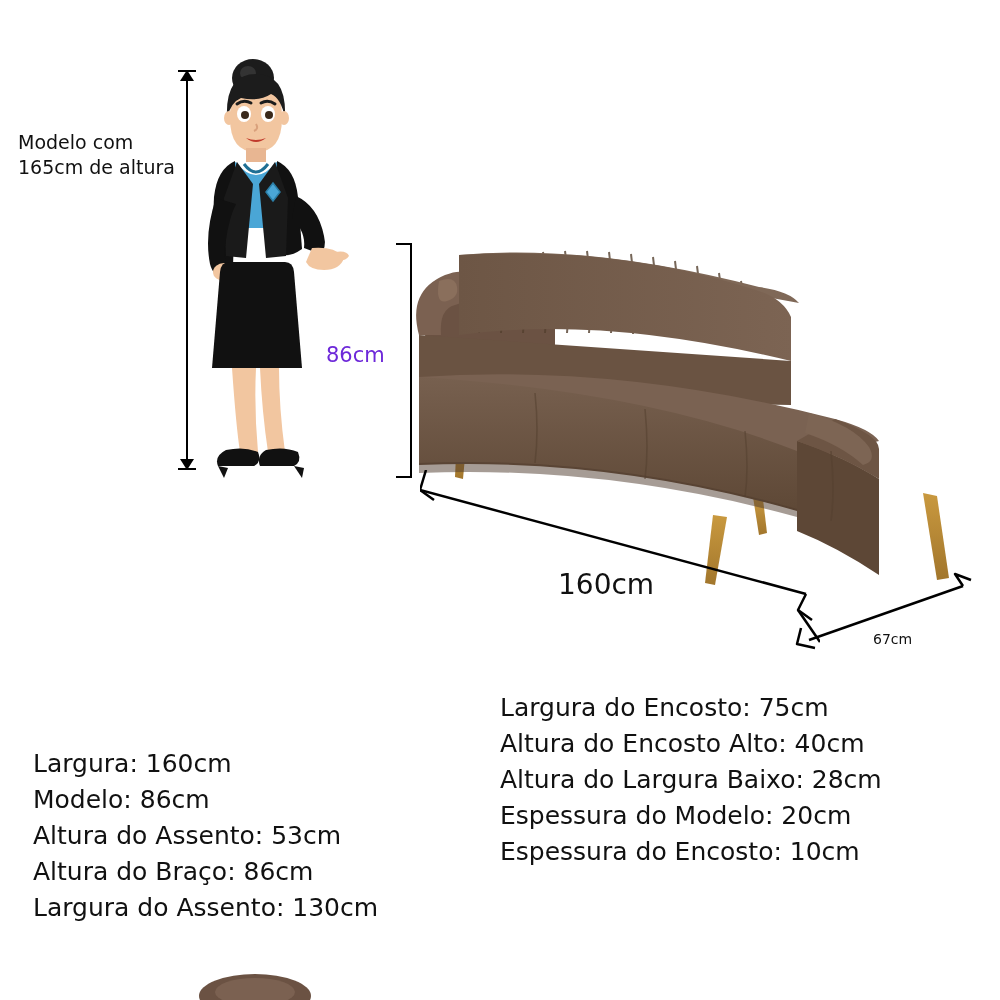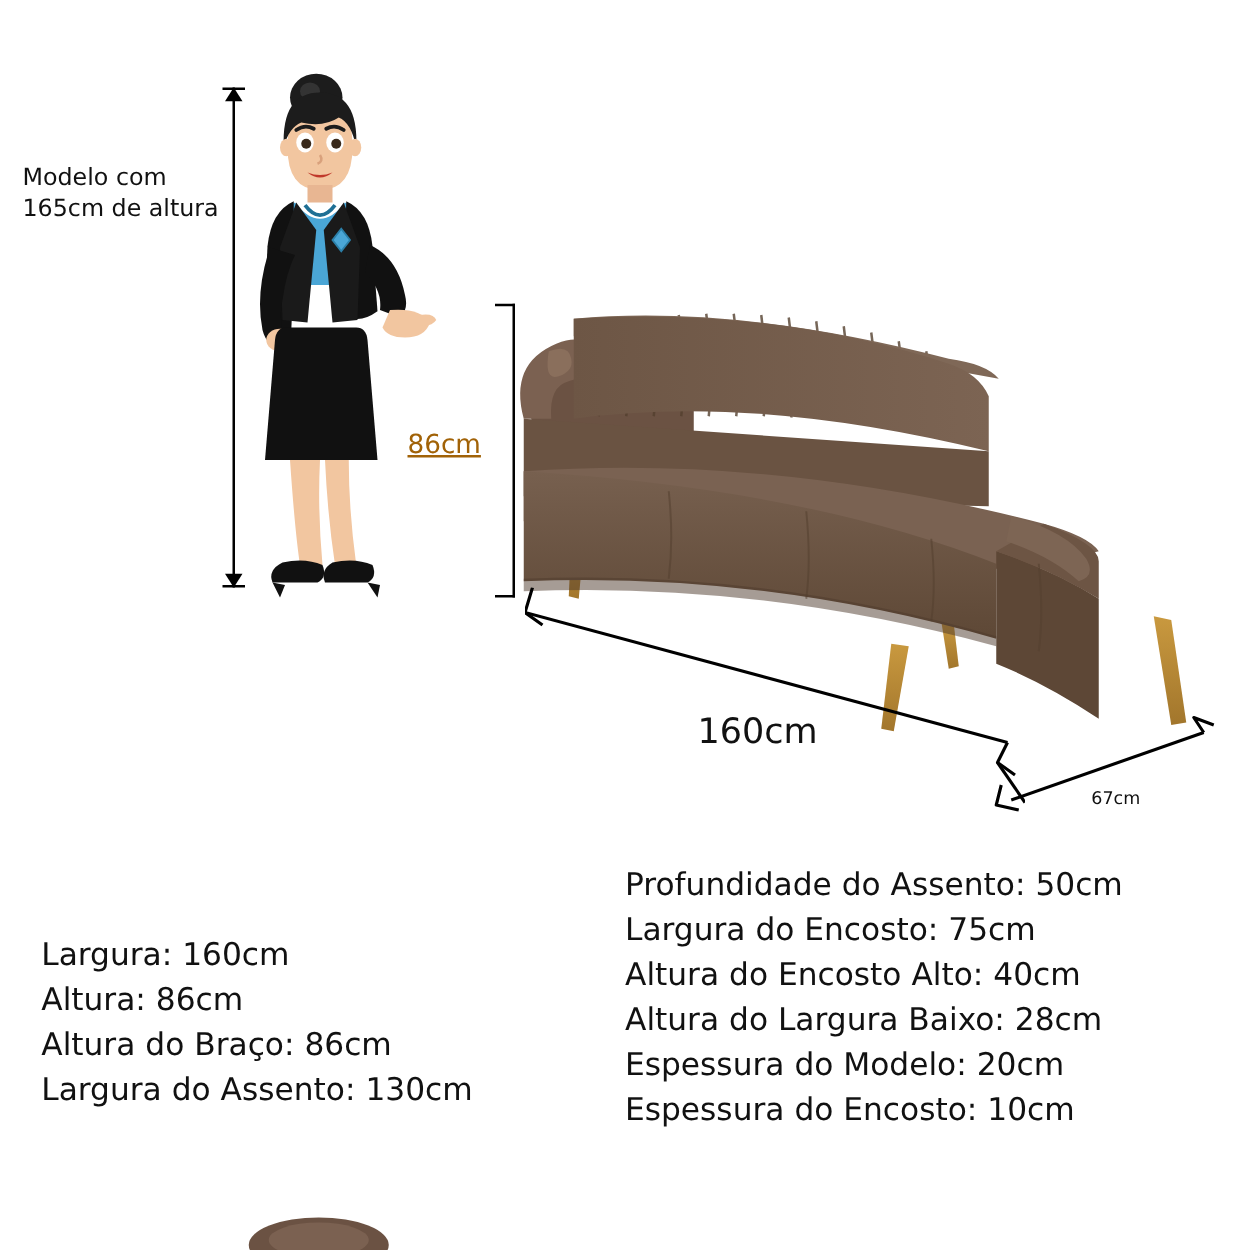--- a/index.html
+++ b/index.html
@@ -108,22 +108,21 @@
     position: absolute; left: 0; top: 0; width: 16px; height: 2px; background:#000;
   }
   #height-bracket .b {
     position: absolute; left: 0; top: 233px; width: 16px; height: 2px; background:#000;
   }
   #height-label {
     position: absolute;
     left: 326px;
     top: 343px;
     font-size: 21px;
-    color: #a16207;
-    text-decoration: underline;
+    color: #6d28d9;
   }
 
   
   #width-bracket { position: absolute; left: 420px; top: 470px; width: 400px; height: 180px; }
   #width-label {
     position: absolute;
     left: 558px;
     top: 568px;
     font-size: 28px;
     color: #111;
@@ -329,26 +328,26 @@
   <path d="M168 16 L160 4 L176 10" stroke="#000" stroke-width="2.5" fill="none" stroke-linejoin="round"></path>
   <path d="M6 58 L2 74 L20 78" stroke="#000" stroke-width="2.5" fill="none" stroke-linejoin="round"></path>
 </svg>
 </div>
 <div id="width-label">160cm</div>
 <div id="depth-label">67cm</div>
 
 <div id="specs">
   <div class="spec-col" id="spec-col-left">
     <div class="spec-line">Largura: 160cm</div>
-    <div class="spec-line">Altura: 86cm</div>
+    <div class="spec-line">Modelo: 86cm</div>
+    <div class="spec-line">Altura do Assento: 53cm</div>
     <div class="spec-line">Altura do Braço: 86cm</div>
     <div class="spec-line">Largura do Assento: 130cm</div>
   </div>
   <div class="spec-col" id="spec-col-right">
-    <div class="spec-line">Profundidade do Assento: 50cm</div>
     <div class="spec-line">Largura do Encosto: 75cm</div>
     <div class="spec-line">Altura do Encosto Alto: 40cm</div>
     <div class="spec-line">Altura do Largura Baixo: 28cm</div>
     <div class="spec-line">Espessura do Modelo: 20cm</div>
     <div class="spec-line">Espessura do Encosto: 10cm</div>
   </div>
 </div>
 
 <div id="bottom-swatch">
 <svg viewBox="0 0 130 34" width="130" height="34" xmlns="http://www.w3.org/2000/svg">

